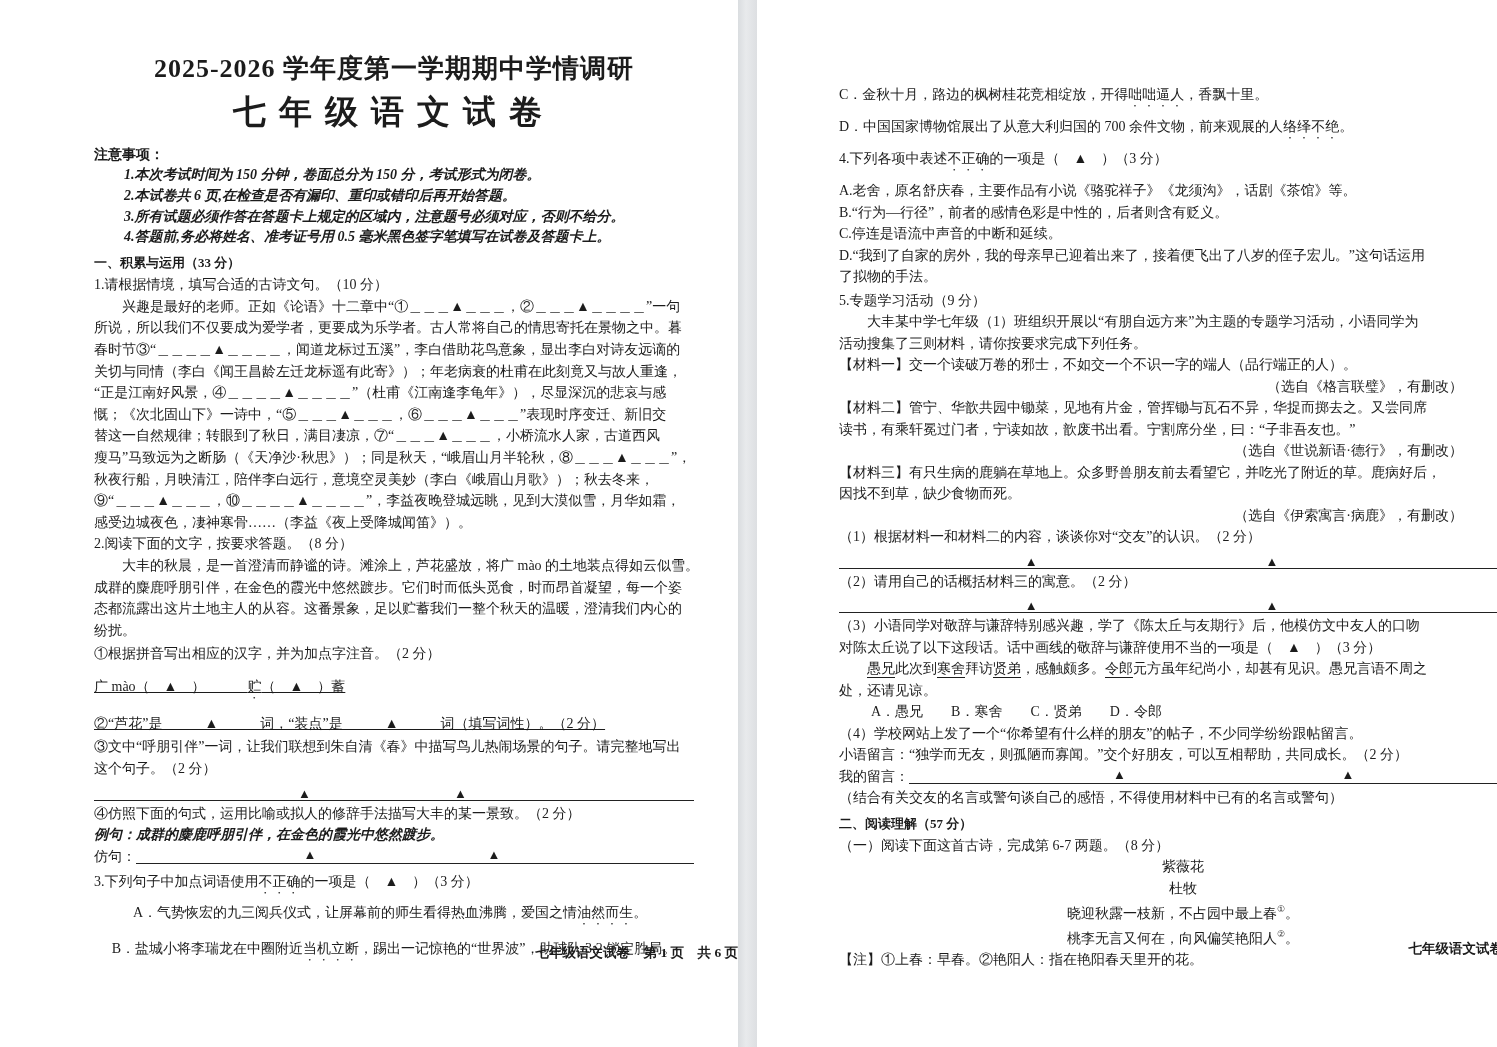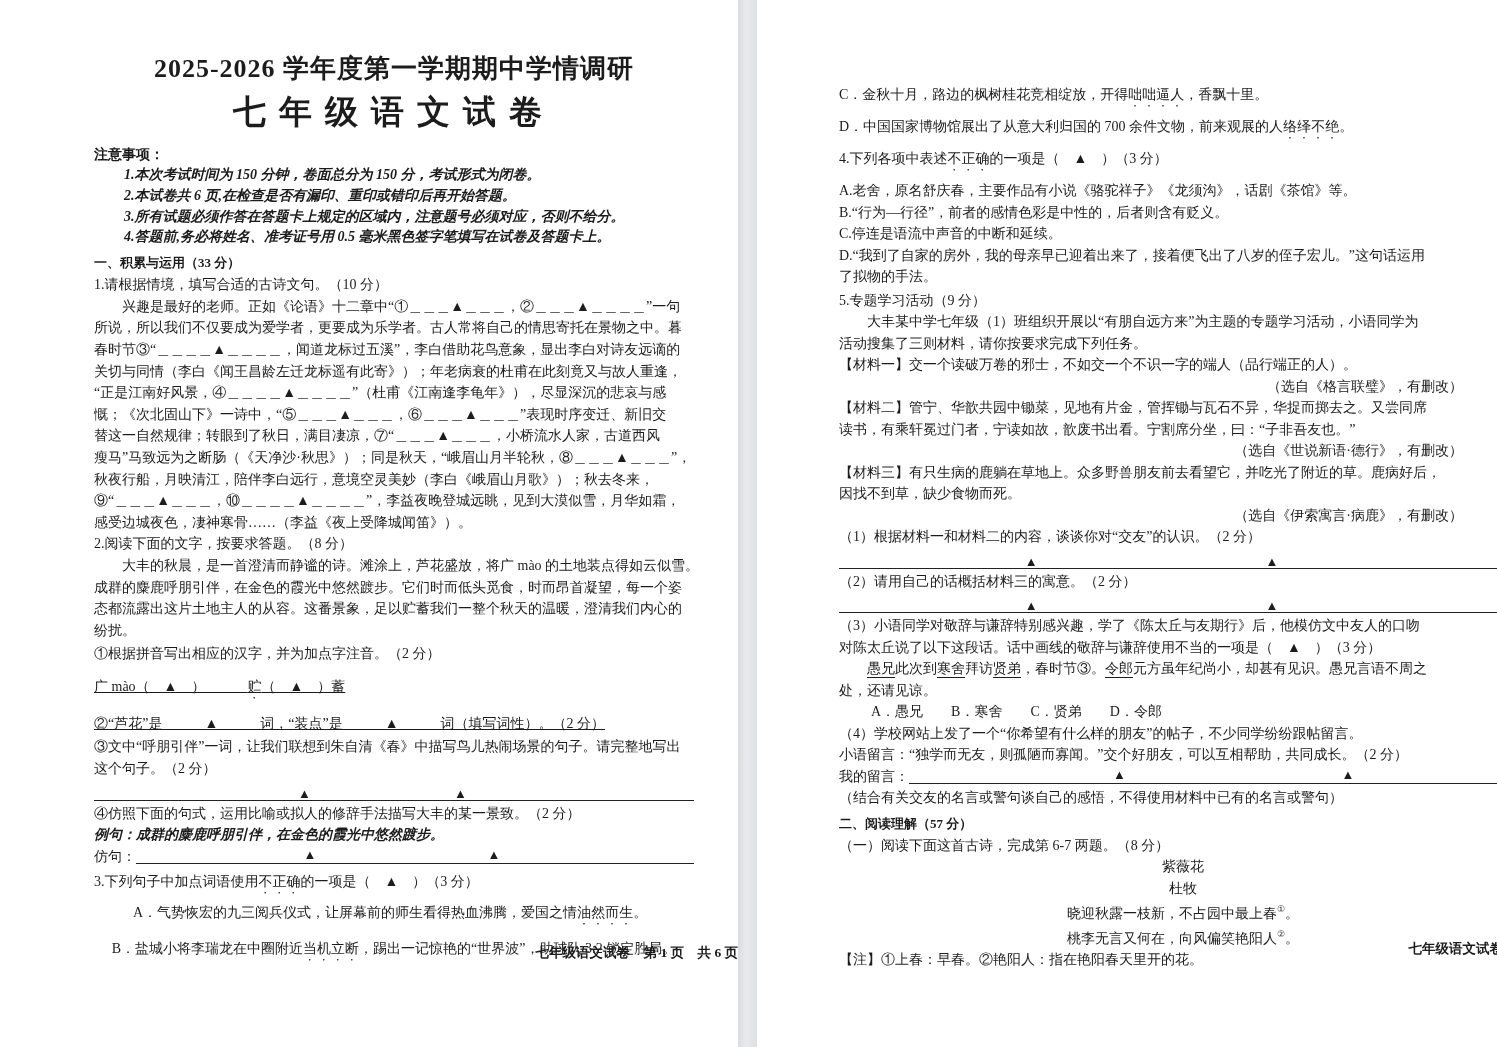--- a/index.html
+++ b/index.html
@@ -175,21 +175,21 @@
     <span class="tri tri-a">▲</span>
     <span class="tri tri-b">▲</span>
   </div>
   <div class="ln2">（2）请用自己的话概括材料三的寓意。（2 分）</div>
   <div class="answer-line">
     <span class="tri tri-a">▲</span>
     <span class="tri tri-b">▲</span>
   </div>
   <div class="ln2">（3）小语同学对敬辞与谦辞特别感兴趣，学了《陈太丘与友期行》后，他模仿文中友人的口吻</div>
   <div class="ln2">对陈太丘说了以下这段话。话中画线的敬辞与谦辞使用不当的一项是（　▲　）（3 分）</div>
-  <div class="ln2"><span>　　</span><span class="u">愚兄</span><span>此次到</span><span class="u">寒舍</span><span>拜访</span><span class="u">贤弟</span><span>，春时节③。</span><span class="u">令郎</span><span>元方虽年纪尚小，却甚有见识。愚兄言语不周之</span></div>
+  <div class="ln2"><span>　　</span><span class="u">愚兄</span><span>此次到</span><span class="u">寒舍</span><span>拜访</span><span class="u">贤弟</span><span>，感触颇多。</span><span class="u">令郎</span><span>元方虽年纪尚小，却甚有见识。愚兄言语不周之</span></div>
   <div class="ln2">处，还请见谅。</div>
   <div class="ln2 indent-opt">A．愚兄　　B．寒舍　　C．贤弟　　D．令郎</div>
   <div class="ln2">（4）学校网站上发了一个“你希望有什么样的朋友”的帖子，不少同学纷纷跟帖留言。</div>
   <div class="ln2">小语留言：“独学而无友，则孤陋而寡闻。”交个好朋友，可以互相帮助，共同成长。（2 分）</div>
   <div class="label-line ln2">
     <span class="label">我的留言：</span>
     <span class="fill">
       <span class="tri tri-a">▲</span>
       <span class="tri tri-b">▲</span>
     </span>

